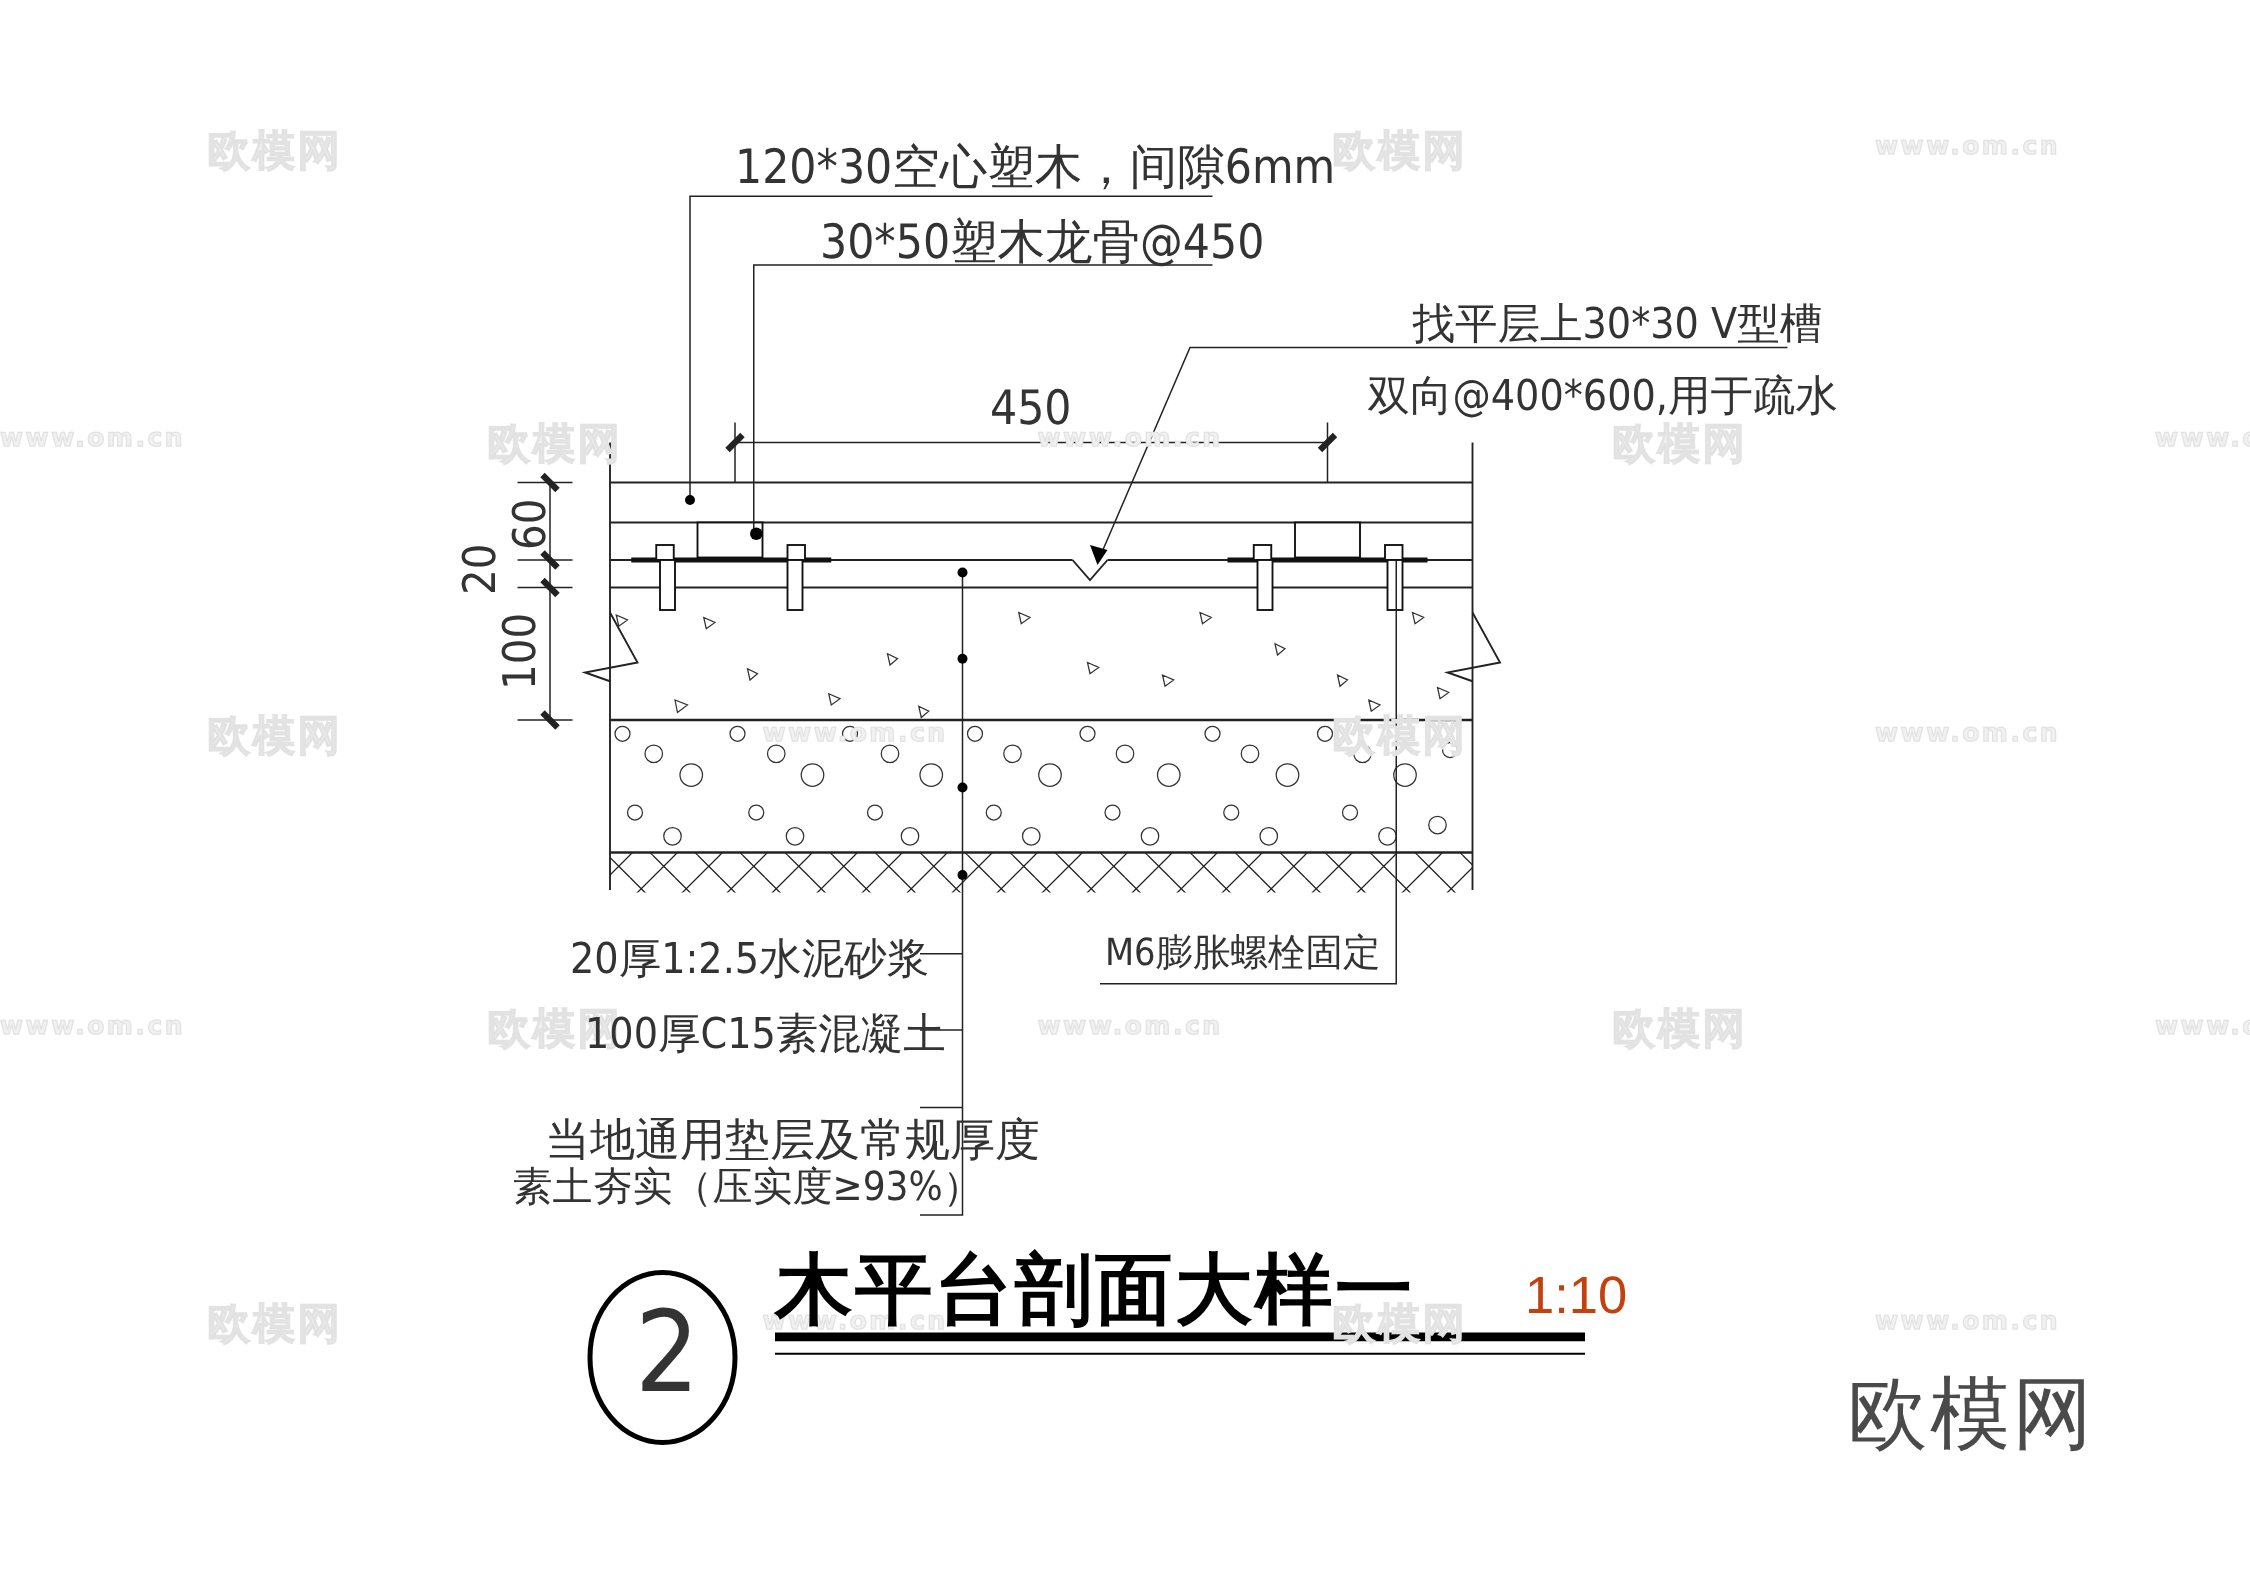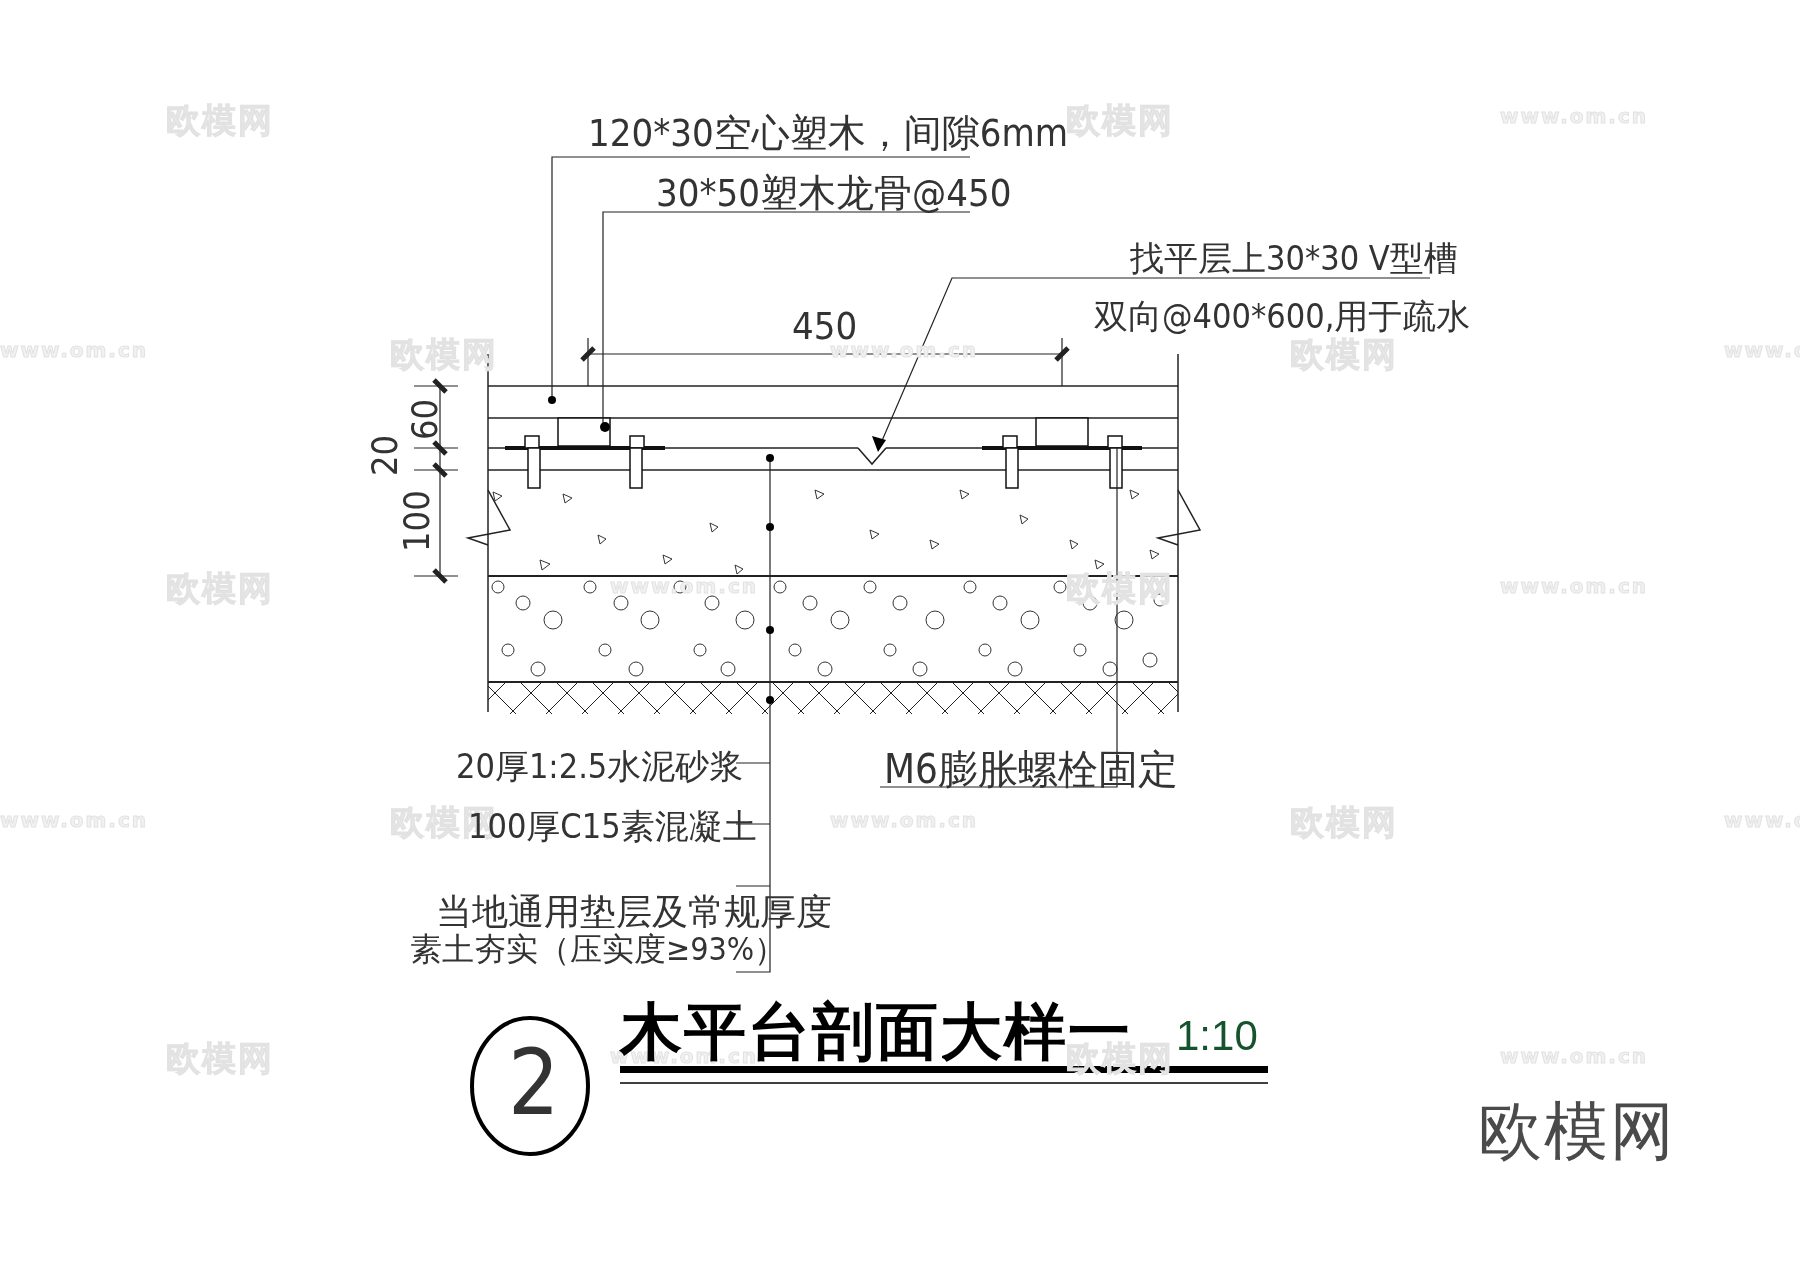--- a/index.html
+++ b/index.html
@@ -9,21 +9,21 @@
     .wm { position: absolute; font-family: "DejaVu Sans", sans-serif; font-weight: bold;
           color: #f1f1f1; -webkit-text-stroke: 1px #e2e2e2; letter-spacing: 2px; user-select: none; }
     .wm-cn { font-size: 34px; }
     .wm-url { font-size: 20px; }
     .label { position: absolute; font-family: "DejaVu Sans Condensed", "DejaVu Sans", sans-serif;
              font-weight: 200; color: #333; white-space: nowrap; }
     .big-wm { position: absolute; left: 1478px; top: 1088px; font-size: 64px; color: #4a4a4a;
               font-family: "DejaVu Sans", sans-serif; letter-spacing: 2px; }
     .title { position: absolute; left: 620px; top: 990px; font-size: 62px; font-weight: bold;
              color: #000; font-family: "DejaVu Sans", sans-serif; letter-spacing: 2px; }
-    .scale { position: absolute; left: 1176px; top: 1012px; font-size: 42px; color: #14532d;
+    .scale { position: absolute; left: 1220px; top: 1012px; font-size: 42px; color: #c2410c;
              font-family: "Liberation Sans", sans-serif; }
   </style>
 </head>
 <body>
 
 <svg id="canvas" width="1800" height="1272" viewBox="0 0 1800 1272" xmlns="http://www.w3.org/2000/svg">
   <defs>
     <pattern id="earth" width="36" height="36" patternUnits="userSpaceOnUse">
       <path d="M0 36 L36 0 M-9 9 L9 -9 M27 45 L45 27" stroke="#222" stroke-width="1"></path>
       <path d="M0 18 L18 36 M18 0 L36 18" stroke="#222" stroke-width="1"></path>
@@ -188,19 +188,19 @@
 <div class="label" style="left:792px;top:304px;font-size:38px">450</div>
 
 <div class="label" style="left:404px;top:380px;font-size:36px;transform:rotate(-90deg);transform-origin:left top;top:440px">60</div>
 <div class="label" style="left:364px;top:476px;font-size:36px;transform:rotate(-90deg);transform-origin:left top">20</div>
 <div class="label" style="left:396px;top:552px;font-size:36px;transform:rotate(-90deg);transform-origin:left top">100</div>
 
 <div class="label" style="left:456px;top:744px;font-size:34px">20厚1:2.5水泥砂浆</div>
 <div class="label" style="left:468px;top:804px;font-size:34px">100厚C15素混凝土</div>
 <div class="label" style="left:436px;top:888px;font-size:36px">当地通用垫层及常规厚度</div>
 <div class="label" style="left:410px;top:928px;font-size:32px">素土夯实（压实度≥93%）</div>
-<div class="label" style="left:884px;top:742px;font-size:40px">M6膨胀螺栓固定</div>
+<div class="label" style="left:884px;top:742px;font-size:30px">M6膨胀螺栓固定</div>
 
 <div class="label" style="left:508px;top:1030px;font-size:90px;font-weight:200;color:#333">2</div>
 <div class="title">木平台剖面大样一</div>
 <div class="scale">1:10</div>
 
 <div class="big-wm">欧模网</div>
 
 </body></html>

